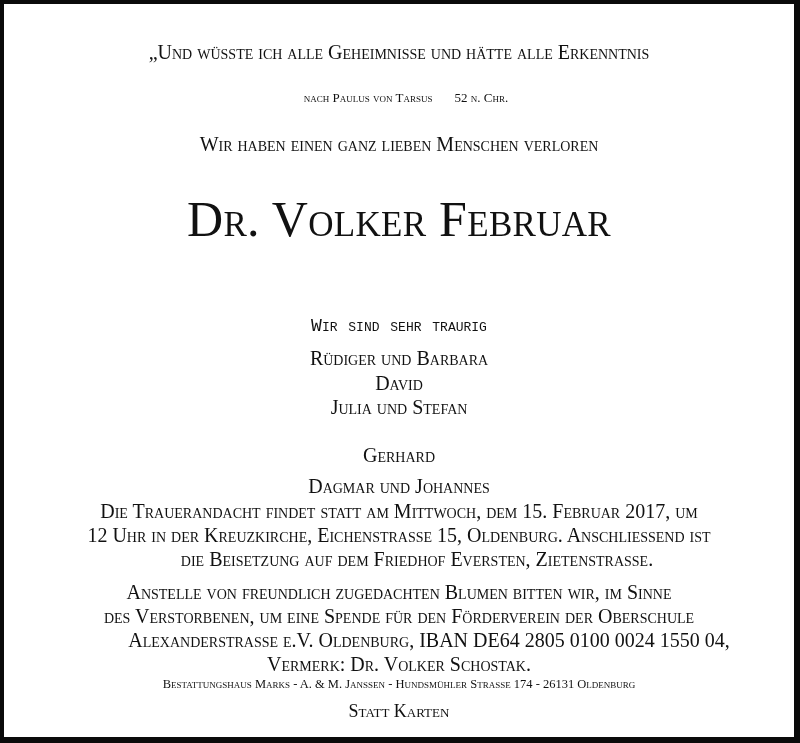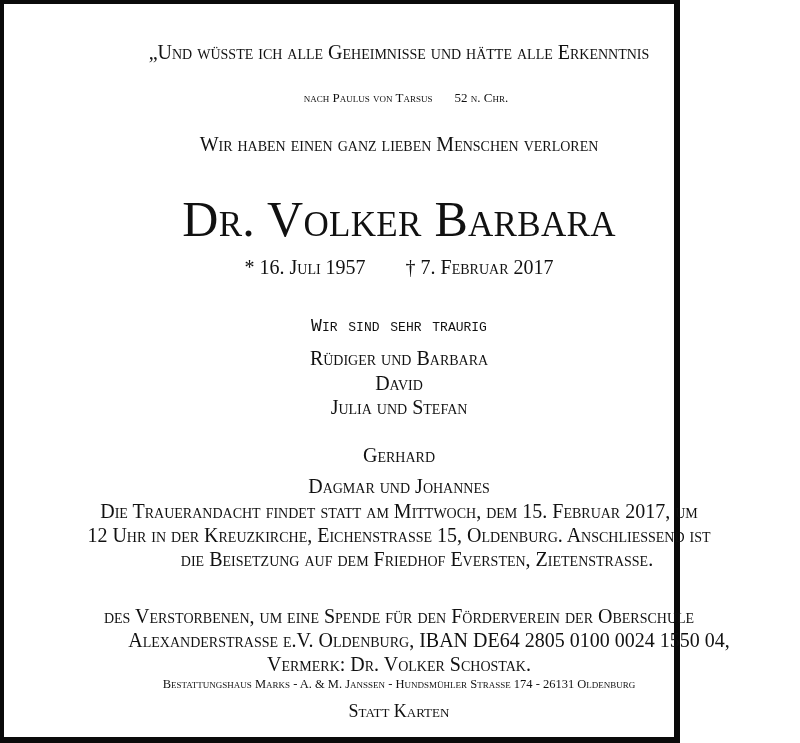--- a/index.html
+++ b/index.html
@@ -1,19 +1,19 @@
 <!DOCTYPE html>
 <html><head>
   <meta charset="utf-8">
   <style>
     * { margin: 0; padding: 0; box-sizing: border-box; }
     html, body { width: 800px; height: 743px; background: #ffffff; overflow: hidden; }
     body { font-family: "Liberation Serif", "DejaVu Serif", serif; color: #111111; }
     .frame {
-      position: absolute; left: 0; top: 0; width: 680px; height: 743px;
+      position: absolute; left: 0; top: 0; width: 800px; height: 743px;
       border-left: 4px solid #0a0a0a; border-top: 4px solid #0a0a0a;
       border-right: 6px solid #0a0a0a; border-bottom: 6px solid #0a0a0a;
       background: #fff;
     }
     .line {
       position: absolute; left: 0; width: 790px; text-align: center;
       font-variant: small-caps; white-space: nowrap; line-height: 1;
     }
     .quote { font-size: 20px; }
     .attrib { font-size: 13px; padding-left: 14px; }
@@ -33,40 +33,36 @@
 
 <div class="frame">
 
   <div class="line quote" style="top:38px;">„Und wüsste ich alle Geheimnisse und hätte alle Erkenntnis</div>
   <div class="line attrib" style="top:87px;">
     <span>nach Paulus von Tarsus</span><span class="gap"></span><span>52 n. Chr.</span>
   </div>
 
   <div class="line lead" style="top:130px;">Wir haben einen ganz lieben Menschen verloren</div>
 
-  <div class="line name" style="top:190px;">Dr. Volker Barbara</div>
+  <div class="line name" style="top:190px;">Dr. Volker Februar</div>
 
-  <div class="line dates" style="top:253px;">
-    <span>*</span>
-    <span>16. Juli 1957</span><span class="gap"></span><span>†</span>
-    <span>7. Februar 2017</span>
-  </div>
 
   <div class="line mourn" style="top:313px;">Wir sind sehr traurig</div>
 
   <div class="line family" style="top:344px;">Rüdiger und Barbara</div>
   <div class="line family" style="top:369px;">David</div>
   <div class="line family" style="top:393px;">Julia und Stefan</div>
   <div class="line family" style="top:439px;margin-top:33px;">Dagmar und Johannes</div>
   <div class="line family" style="top:441px;">Gerhard</div>
 
   <div class="line body" style="top:497px;">Die Trauerandacht findet statt am Mittwoch, dem 15. Februar 2017, um</div>
   <div class="line body" style="top:521px;">12 Uhr in der Kreuzkirche, Eichenstraße 15, Oldenburg. Anschließend ist</div>
   <div class="line body" style="top:545px;padding-left:36px;">die Beisetzung auf dem Friedhof Eversten, Zietenstraße.</div>
 
+  <div class="line body" style="top:578px;">Anstelle von freundlich zugedachten Blumen bitten wir, im Sinne</div>
   <div class="line body" style="top:602px;">des Verstorbenen, um eine Spende für den Förderverein der Oberschule</div>
   <div class="line body" style="top:626px;margin-left:30px;">Alexanderstraße e.V. Oldenburg, IBAN DE64 2805 0100 0024 1550 04,</div>
   <div class="line body" style="top:650px;">Vermerk: Dr. Volker Schostak.</div>
 
   <div class="line undertaker" style="top:674px;">Bestattungshaus Marks - A. &amp; M. Janßen - Hundsmühler Straße 174 - 26131 Oldenburg</div>
 
   <div class="line closing" style="top:698px;">Statt Karten</div>
 
 </div>
 

